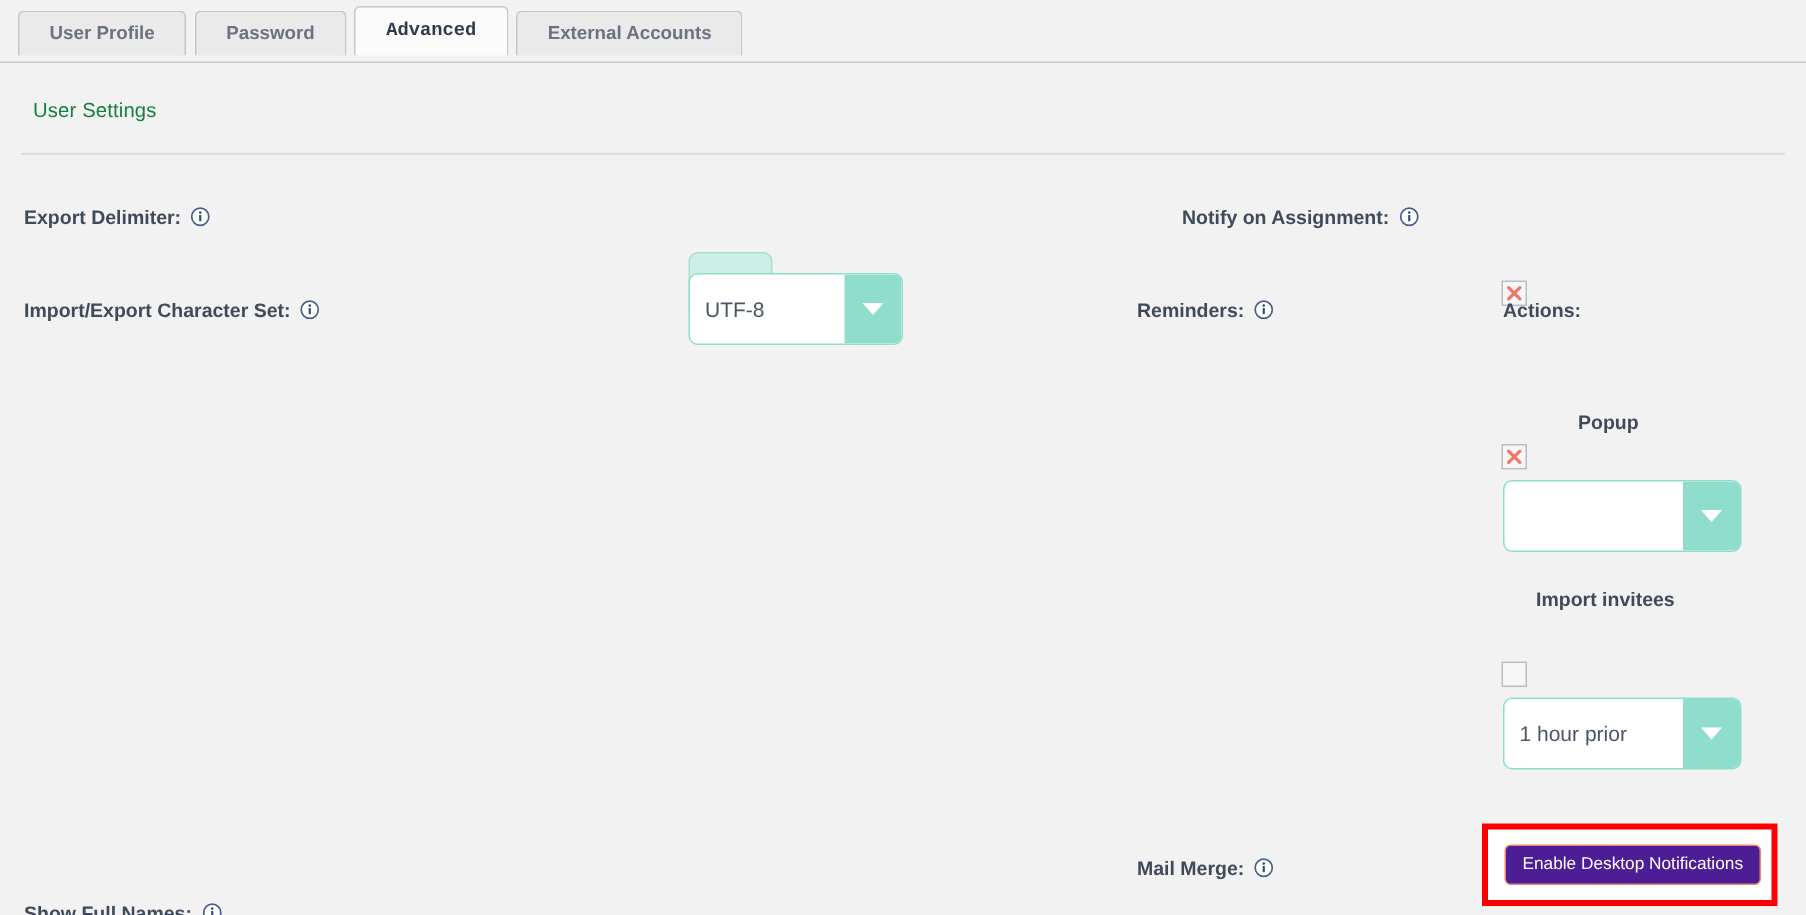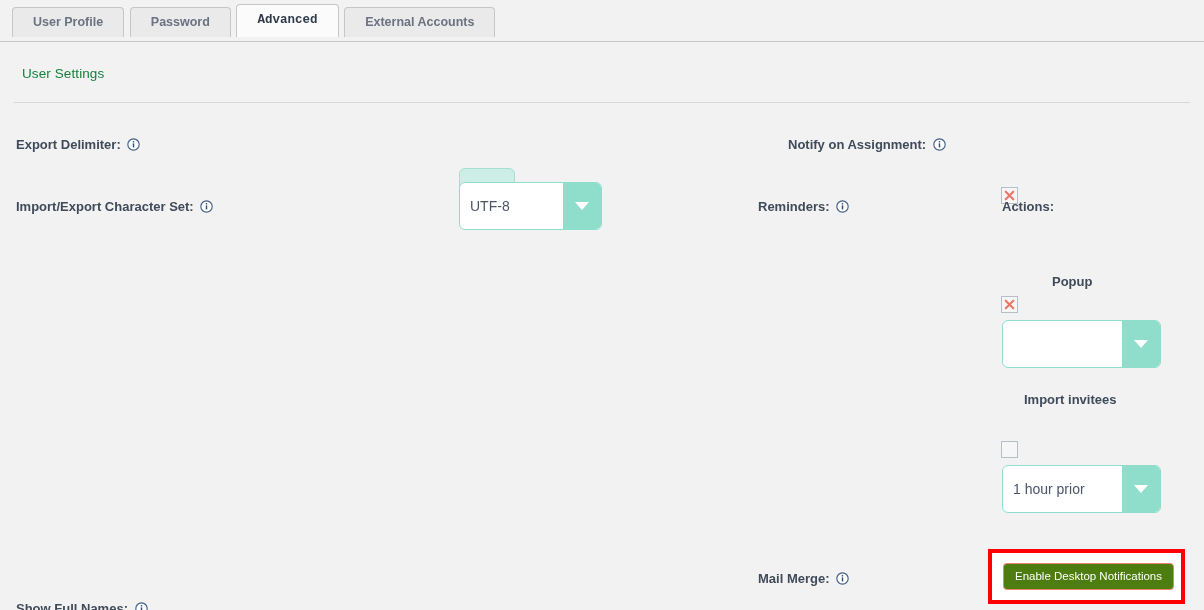--- a/index.html
+++ b/index.html
@@ -180,21 +180,21 @@
     height: 15px;
   }
 
   
   .btn-notify {
     position: absolute;
     left: 1003px; top: 521px;
     width: 171px;
     height: 27px;
     box-sizing: border-box;
-    background: #4d7c0f;
+    background: #4c1d95;
     border: 1px solid #ef8273;
     border-radius: 4px;
     color: #ffffff;
     font-size: 11.5px;
     font-family: "Liberation Sans", sans-serif;
     cursor: pointer;
     padding: 0;
     line-height: 25px;
   }
 

